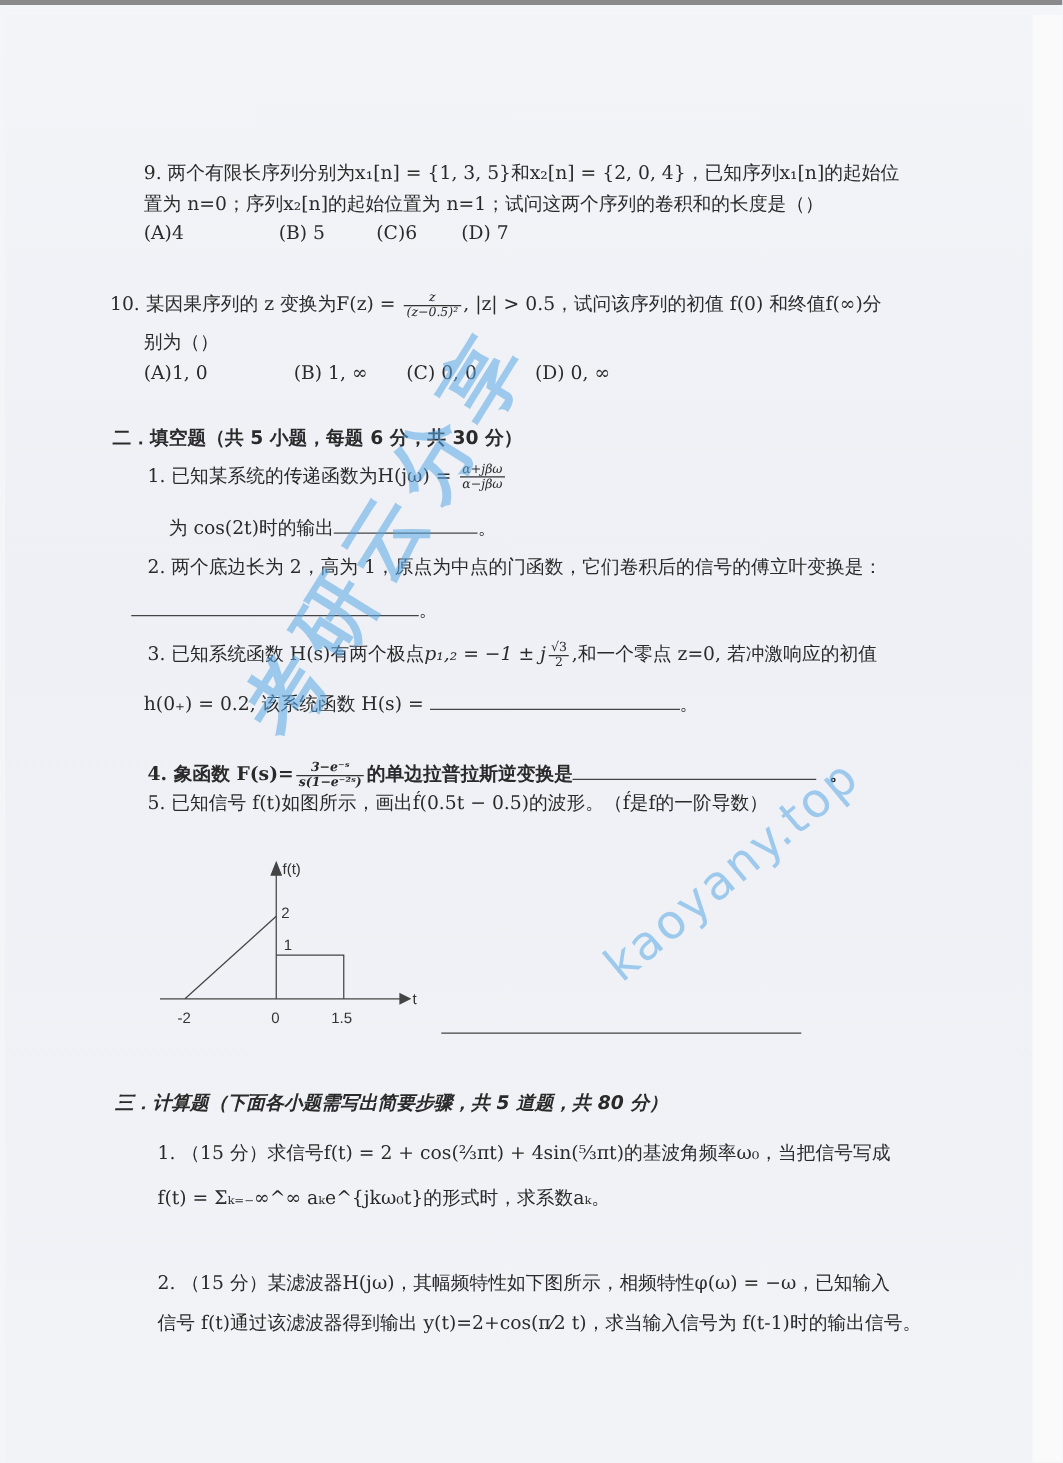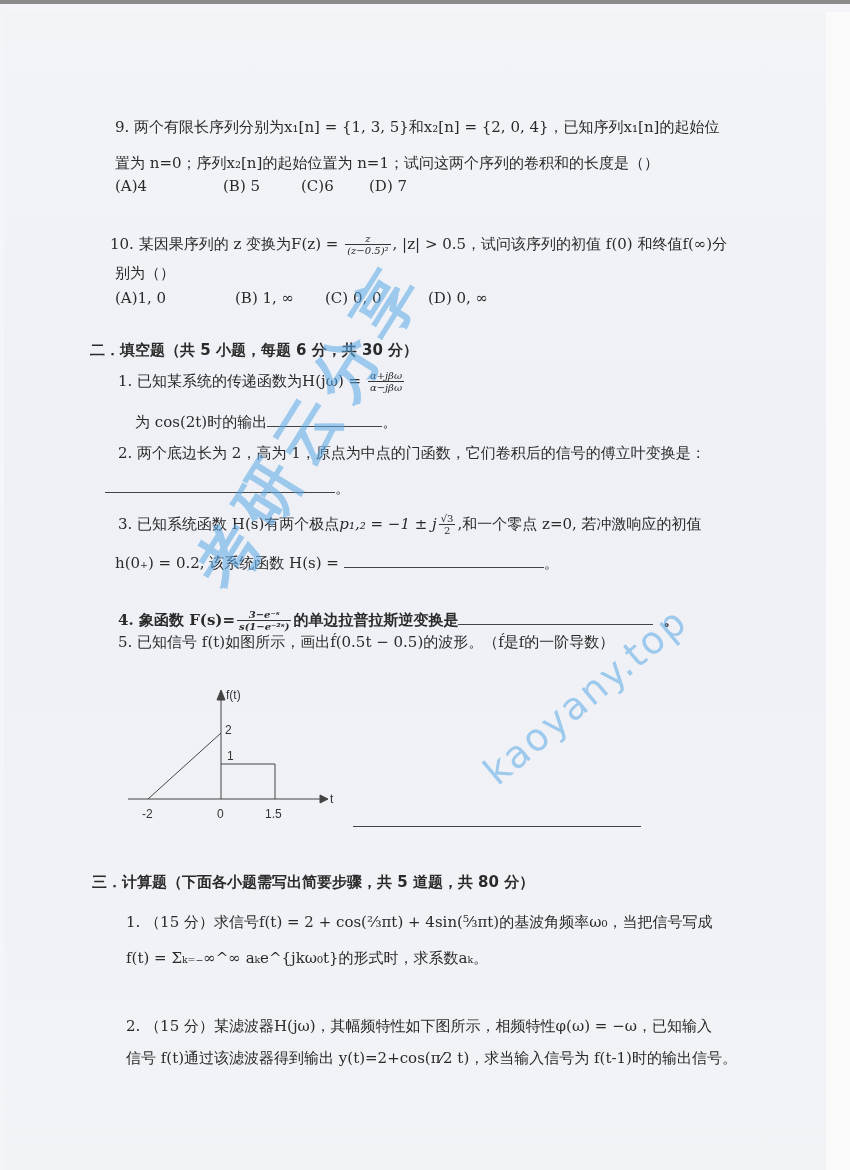--- a/index.html
+++ b/index.html
@@ -26,32 +26,32 @@
   .watermark { position:absolute; pointer-events:none; color:#5aa9e6; opacity:0.55; font-family:"DejaVu Sans","Liberation Sans",sans-serif; }
   svg text { font-family:"Liberation Sans","DejaVu Sans",sans-serif; }
 </style>
 </head>
 <body>
 
 <div class="topedge"></div>
 <div class="page"></div>
 <div class="rightedge"></div>
 
-<div class="line" style="left:115px;top:117px;">
+<div class="line" style="left:115px;top:128px;">
   <span>9.</span>
   <span>两个有限长序列分别为x₁[n] = {1,  3,  5}和x₂[n] = {2,  0,  4}，已知序列x₁[n]的起始位</span>
 </div>
 <div class="line" style="left:115px;top:153px;">
   <span>置为 n=0；序列x₂[n]的起始位置为 n=1；试问这两个序列的卷积和的长度是（）</span>
 </div>
 <div class="line opts" style="left:115px;top:176px;">
   <span style="width:108px">(A)4</span><span style="width:78px">(B) 5</span><span style="width:68px">(C)6</span><span>(D) 7</span>
 </div>
 
-<div class="line" style="left:88px;top:233px;margin-left:22px;">
+<div class="line" style="left:88px;top:233px;">
   <span>10.</span>
   <span>某因果序列的 z 变换为F(z) = </span><span class="frac math"><span class="num">z</span><span class="den">(z−0.5)²</span></span><span>, |z| &gt; 0.5，试问该序列的初值 f(0) 和终值f(∞)分</span>
 </div>
 <div class="line" style="left:115px;top:265px;font-family:Liberation Mono, monospace;">
   <span>别为（）</span>
 </div>
 <div class="line opts" style="left:115px;top:288px;">
   <span style="width:120px">(A)1,   0</span><span style="width:90px">(B) 1, ∞</span><span style="width:103px">(C) 0,   0</span><span>(D)   0, ∞</span>
 </div>
 
@@ -104,21 +104,21 @@
   <text x="210" y="131" font-size="12" fill="#333">t</text>
   <text x="105" y="62" font-size="12" fill="#333">2</text>
   <text x="107" y="88" font-size="12" fill="#333">1</text>
   <text x="22" y="146" font-size="12" fill="#333">-2</text>
   <text x="97" y="146" font-size="12" fill="#333">0</text>
   <text x="145" y="146" font-size="12" fill="#333">1.5</text>
 </svg>
 
 <div style="position:absolute;left:353px;top:826px;width:288px;border-bottom:1px solid #444;"></div>
 
-<div class="line sec" style="left:92px;top:872px;">三．计算题（下面各小题需写出简要步骤，共 5 道题，共 80 分）</div>
+<div class="line sec" style="left:92px;top:872px;font-style:italic;">三．计算题（下面各小题需写出简要步骤，共 5 道题，共 80 分）</div>
 
 <div class="line" style="left:126px;top:912px;">
   <span>1.</span>
   <span>（15 分）</span><span>求信号f(t) = 2 + cos(⅔πt) + 4sin(⁵⁄₃πt)的基波角频率ω₀，当把信号写成</span>
 </div>
 <div class="line" style="left:126px;top:948px;">
   <span>f(t) = Σₖ₌₋∞^∞ aₖe^{jkω₀t}的形式时，求系数aₖ。</span>
 </div>
 
 <div class="line" style="left:126px;top:1016px;">

